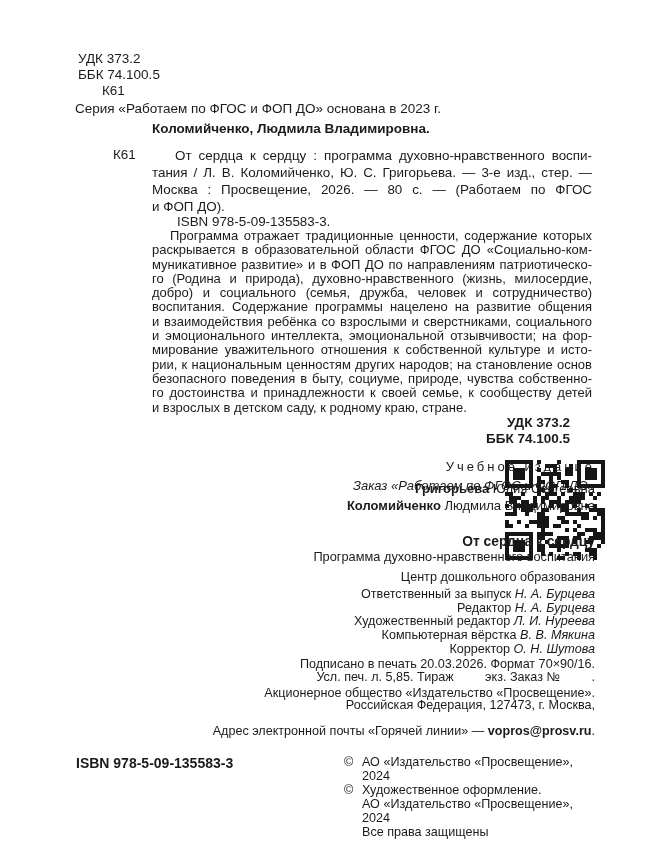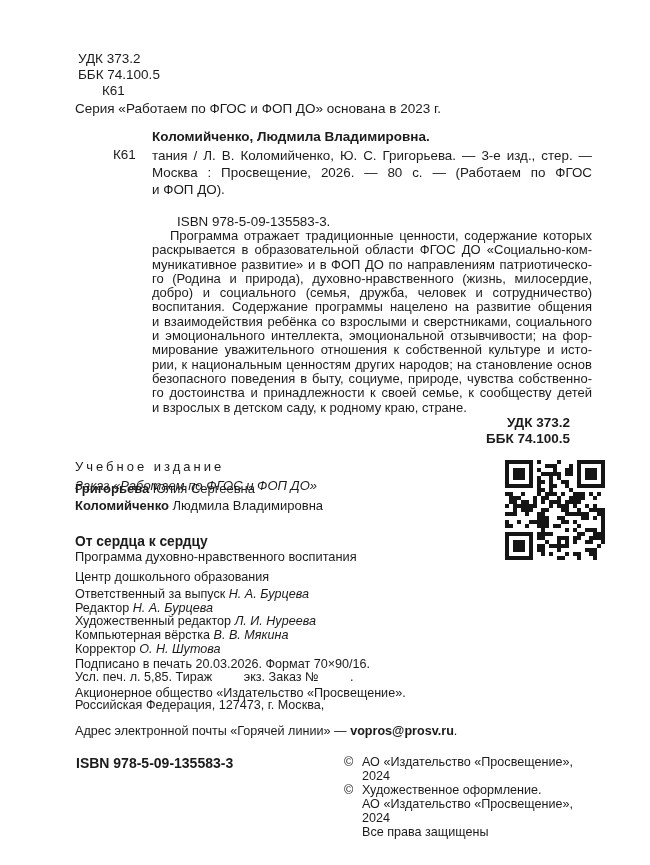--- a/index.html
+++ b/index.html
@@ -4,31 +4,31 @@
 <style>
   html,body{margin:0;padding:0;background:#fff;}
   .page{
     position:relative;width:622px;height:865px;background:#ffffff;
     color:#1b1b1b;font-family:"Liberation Sans","DejaVu Sans",sans-serif;
     font-size:13.5px;overflow:hidden;
   }
   .udk-top{position:absolute;left:78px;top:51px;line-height:16px;}
   .udk-top .sign{margin-left:24px;}
   .series-note{position:absolute;left:75px;top:101px;width:520px;}
-  .cat-heading{position:absolute;left:152px;top:129px;font-weight:bold;}
+  .cat-heading{position:absolute;left:152px;top:121px;font-weight:bold;}
   .margin-sign{position:absolute;left:113px;top:147px;}
   .catalog{position:absolute;left:152px;top:147px;width:440px;line-height:17px;font-size:13.4px;}
   .jline{text-align:justify;text-align-last:justify;}
   .indent1{padding-left:23px;}
   .indent2{padding-left:18px;}
   .isbn-line{position:absolute;left:177px;top:214px;font-size:13.4px;}
   .annotation{position:absolute;left:152px;top:229px;width:440px;line-height:14.3px;font-size:13px;}
   .udk-right{position:absolute;right:52px;top:415px;text-align:right;font-weight:bold;line-height:15.5px;font-size:13.5px;}
   .qr{position:absolute;left:505px;top:460px;width:100px;height:100px;}
-  .cline{position:absolute;left:75px;width:520px;text-align:left;font-size:12.6px;line-height:14px;}
+  .cline{position:absolute;left:75px;width:520px;text-align:right;font-size:12.6px;line-height:14px;}
   .edition{letter-spacing:3px;font-size:13px;}
   .it{font-style:italic;}
   .bold{font-weight:bold;}
   .title-line{font-size:13.8px;font-weight:bold;}
   .subtitle-line{font-size:12.8px;}
   .authors-line{font-size:13px;}
   .footer-isbn{position:absolute;left:76px;top:755px;font-weight:bold;font-size:14px;}
   .copyrights{position:absolute;left:344px;top:755px;width:260px;font-size:12.6px;line-height:14px;}
   .crow{display:flex;align-items:flex-start;}
   .csym{width:18px;flex:0 0 18px;}
@@ -43,20 +43,21 @@
     <div>УДК 373.2</div>
     <div>ББК 74.100.5</div>
     <div class="sign">К61</div>
   </div>
 
   <div class="series-note">Серия «Работаем по ФГОС и ФОП ДО» основана в 2023 г.</div>
 
   <div class="cat-heading">Коломийченко, Людмила Владимировна.</div>
   <div class="margin-sign">К61</div>
   <div class="catalog">
+    <div class="jline indent1">От сердца к сердцу : программа духовно-нравственного воспи-</div>
     <div class="jline">тания / Л. В. Коломийченко, Ю. С. Григорьева. — 3-е изд., стер. —</div>
     <div class="jline">Москва : Просвещение, 2026. — 80 с. — (Работаем по ФГОС</div>
     <div>и ФОП ДО).</div>
   </div>
   <div class="isbn-line">ISBN 978-5-09-135583-3.</div>
 
   <div class="annotation">
     <div class="jline indent2">Программа отражает традиционные ценности, содержание которых</div>
     <div class="jline">раскрывается в образовательной области ФГОС ДО «Социально-ком-</div>
     <div class="jline">муникативное развитие» и в ФОП ДО по направлениям патриотическо-</div>

